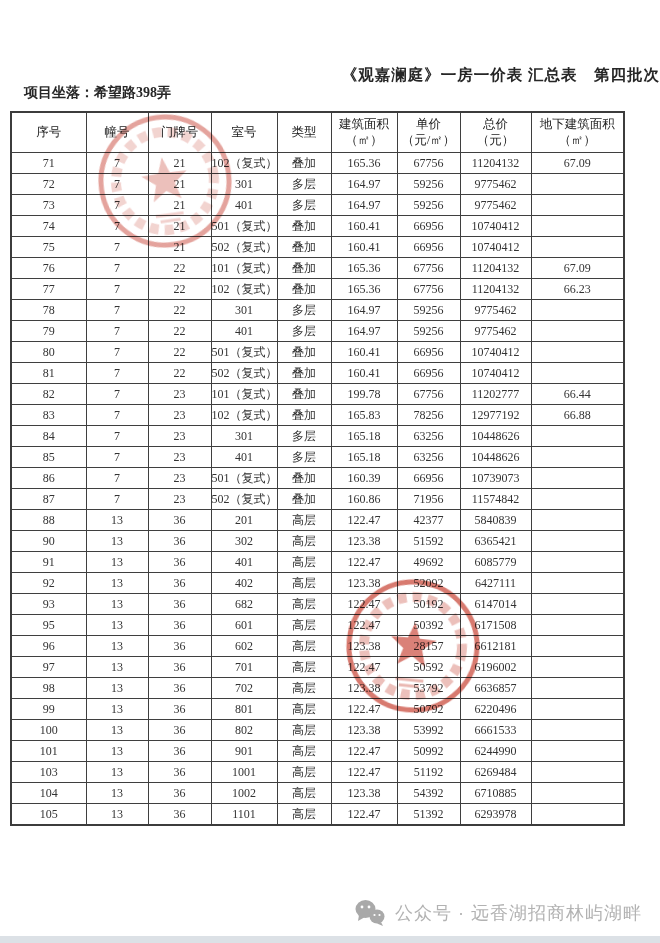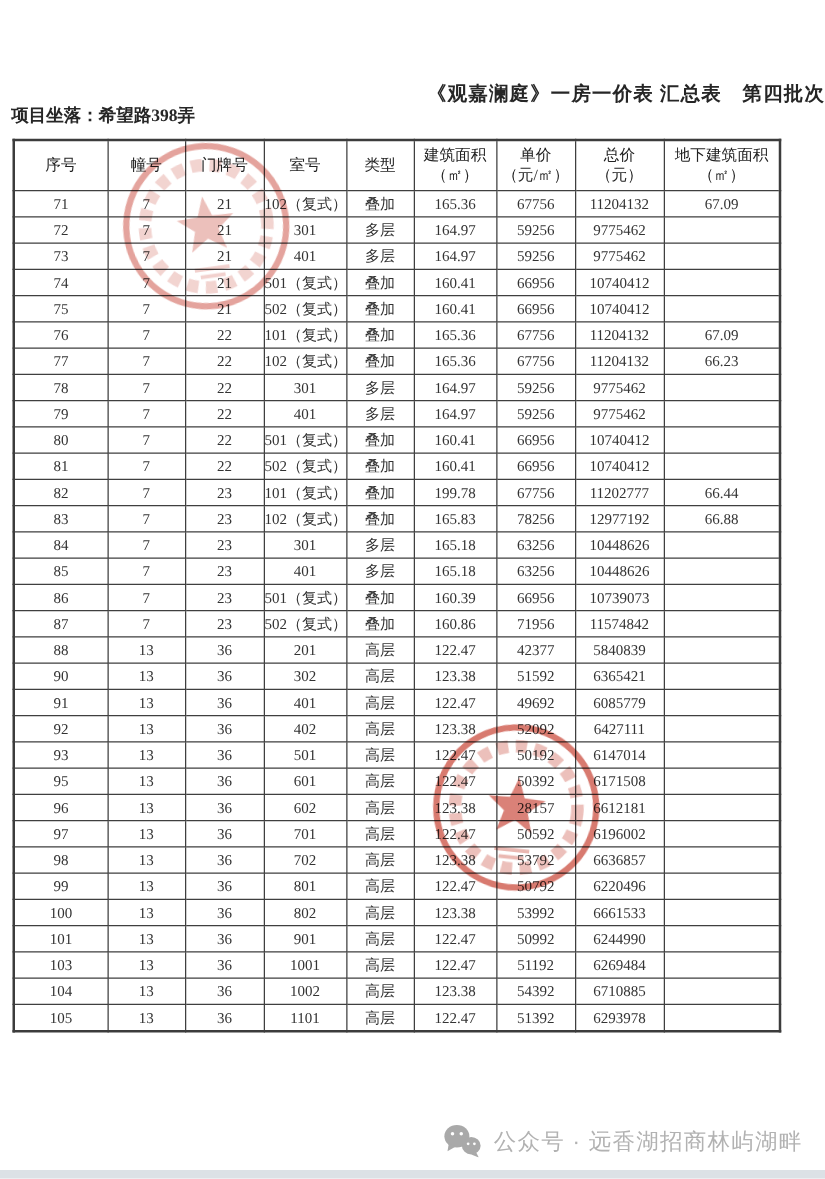--- a/index.html
+++ b/index.html
@@ -11,21 +11,21 @@
     position:relative;
     overflow:hidden;
   }
   .page{position:absolute;inset:0;}
   .title{
     position:absolute;top:53px;left:0;width:100%;
     text-align:right;font-size:15.5px;font-weight:700;
     letter-spacing:1px;color:#262626;margin-top:12px;
   }
   .location{
-    position:absolute;top:84px;left:9px;
+    position:absolute;top:84px;left:24px;
     font-size:14px;font-weight:700;color:#262626;
   }
   table.price-table{
     position:absolute;top:111px;left:10px;
     width:613px;table-layout:fixed;
     border-collapse:collapse;
     border:2px solid #3c3c3c;
   }
   .price-table th,.price-table td{
     border:1px solid #3f3f3f;
@@ -344,21 +344,21 @@
           <td>高层</td>
           <td>123.38</td>
           <td>52092</td>
           <td>6427111</td>
           <td></td>
         </tr>
         <tr>
           <td>93</td>
           <td>13</td>
           <td>36</td>
-          <td>501</td>
+          <td>682</td>
           <td>高层</td>
           <td>122.47</td>
           <td>50192</td>
           <td>6147014</td>
           <td></td>
         </tr>
         <tr>
           <td>95</td>
           <td>13</td>
           <td>36</td>

